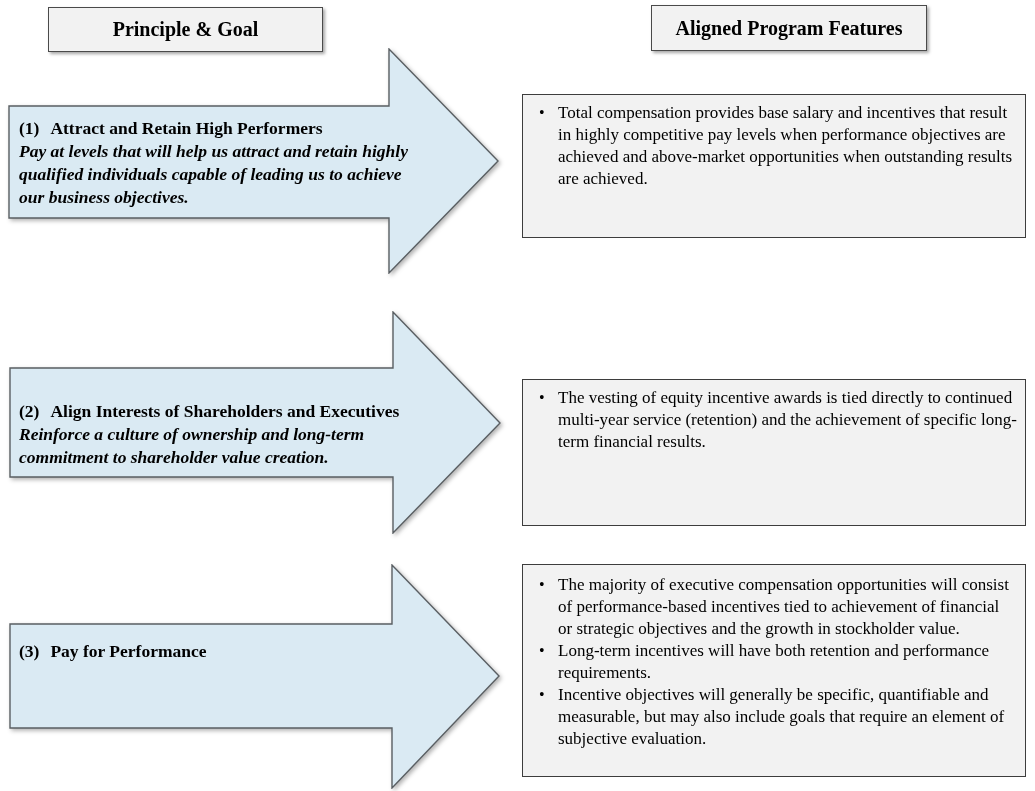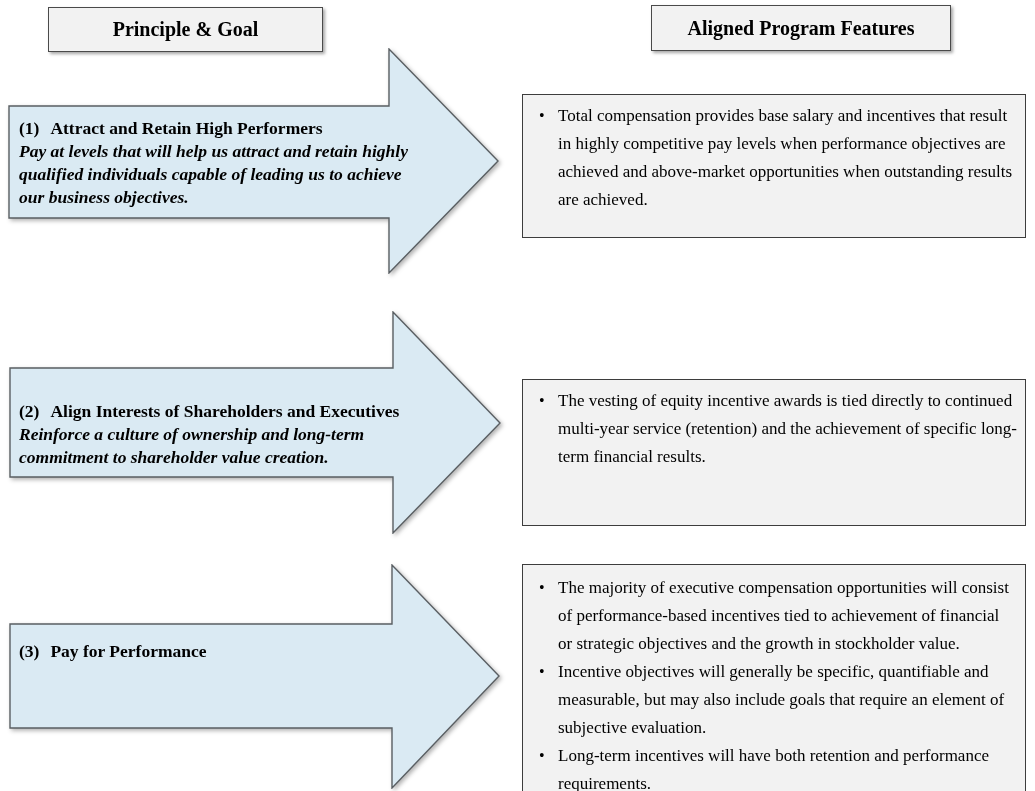--- a/index.html
+++ b/index.html
@@ -23,21 +23,21 @@
     border: 1.6px solid #4a4a4a;
     box-shadow: 2px 2px 3px rgba(0,0,0,0.35);
     display: flex;
     align-items: center;
     justify-content: center;
     font-weight: bold;
     font-size: 20px;
     box-sizing: border-box;
   }
   .hdr-left  { left: 48px;  top: 7px; width: 275px; height: 45px; }
-  .hdr-right { left: 651px; top: 5px; width: 300px; height: 46px; }
+  .hdr-right { left: 651px; top: 5px; width: 276px; height: 46px; }
 
   
   .arrow-svg {
     position: absolute;
     filter: drop-shadow(2px 2px 2px rgba(0,0,0,0.30));
   }
   .arrow-poly {
     fill: #daeaf3;
     stroke: #5a5f63;
     stroke-width: 1.4;
@@ -75,21 +75,21 @@
   .fbox-2 { top: 379px; min-height: 147px; }
   .fbox-3 { top: 564px; min-height: 213px; padding-top: 9px; }
   .fbox ul {
     margin: 0;
     padding: 0 0 0 35px;
     list-style: none;
   }
   .fbox li {
     position: relative;
     font-size: 17px;
-    line-height: 28px;
+    line-height: 22px;
   }
   .fbox li::before {
     content: "\2022";
     position: absolute;
     left: -19px;
     top: 0;
     font-size: 16px;
   }
 </style>
 </head>
@@ -141,18 +141,18 @@
   </svg>
   <div class="ptext ptext-3">
     <div class="ptitle">
       <span class="pnum">(3)</span><span>Pay for Performance</span>
     </div>
   </div>
 
   <div class="fbox fbox-3">
     <ul>
       <li>The majority of executive compensation opportunities will consist of performance-based incentives tied to achievement of financial or strategic objectives and the growth in stockholder value.</li>
+      <li>Long-term incentives will have both retention and performance requirements.</li>
       <li>Incentive objectives will generally be specific, quantifiable and measurable, but may also include goals that require an element of subjective evaluation.</li>
-      <li>Long-term incentives will have both retention and performance requirements.</li>
     </ul>
   </div>
 
 </div>
 
 </body></html>

